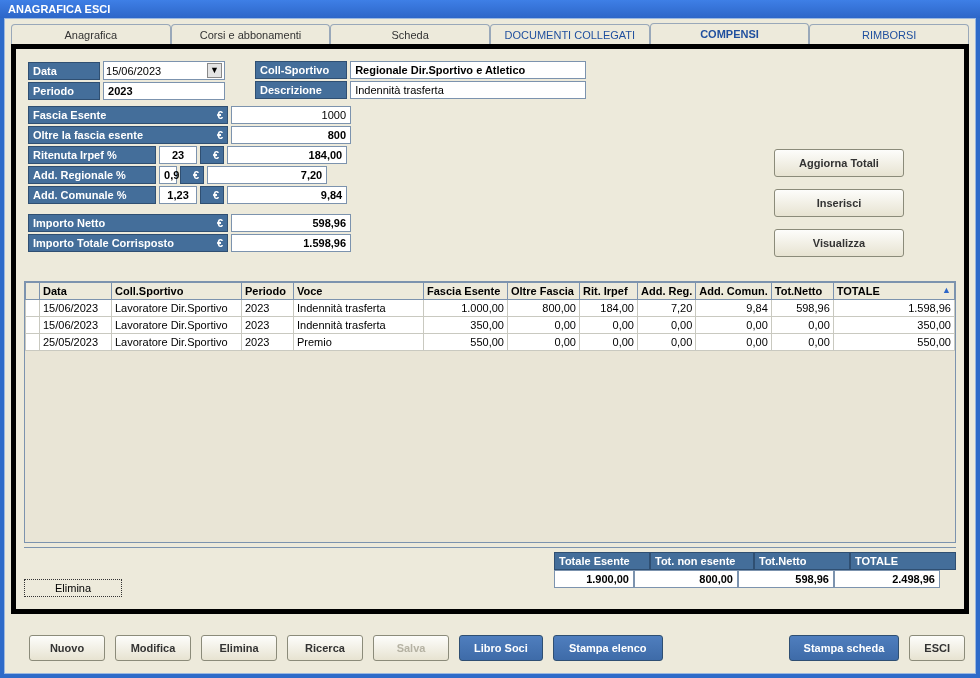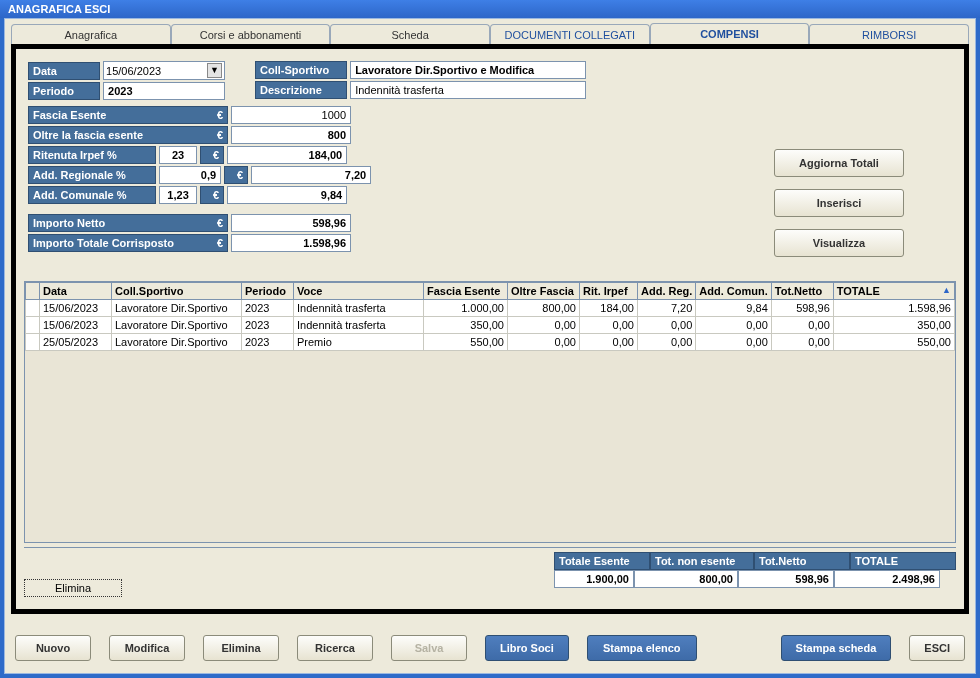--- a/index.html
+++ b/index.html
@@ -160,25 +160,25 @@
     left: 8px; top: 530px;
     padding: 2px 30px;
     border: 1px dotted #333;
     background: #EDEADB;
     cursor: pointer;
     font-size: 11px;
   }
   
   .bottombar {
     position: absolute;
-    left: 0; right: 0; bottom: 0;
+    left: 14px; right: 0; bottom: 0;
     padding: 12px 10px;
     display: flex;
     align-items: center;
-    gap: 18px;
+    gap: 10px;
   }
   .btn {
     padding: 6px 14px;
     background: linear-gradient(#FDFDFB, #E7E3D1);
     border: 1px solid #8B8B7A;
     border-radius: 3px;
     font-weight: bold;
     color: #333;
     cursor: pointer;
     min-width: 76px;
@@ -221,21 +221,21 @@
           </span>
         </div>
         <div class="rowgap">
           <span class="lbl" style="width:72px">Periodo</span>
           <span class="val" style="width:122px; text-align:left; font-weight:bold">2023</span>
         </div>
       </div>
       <div>
         <div class="rowgap">
           <span class="lbl" style="width:92px">Coll-Sportivo</span>
-          <span class="val" style="width:236px; text-align:left; font-weight:bold">Lavoratore Dir.Sportivo e Modifica</span>
+          <span class="val" style="width:236px; text-align:left; font-weight:bold">Regionale Dir.Sportivo e Atletico</span>
         </div>
         <div class="rowgap">
           <span class="lbl" style="width:92px">Descrizione</span>
           <span class="val" style="width:236px; text-align:left">Indennità trasferta</span>
         </div>
       </div>
     </div>
 
     <div style="height:4px"></div>
 
@@ -248,21 +248,21 @@
       <span class="val" style="width:120px; font-weight:bold">800</span>
     </div>
     <div class="rowgap">
       <span class="lbl" style="width:128px">Ritenuta Irpef  %</span>
       <span class="val" style="width:38px; text-align:center; font-weight:bold">23</span>
       <span class="lbl" style="width:24px; text-align:right">€</span>
       <span class="val" style="width:120px; font-weight:bold">184,00</span>
     </div>
     <div class="rowgap">
       <span class="lbl" style="width:128px">Add. Regionale %</span>
-      <span class="val" style="width:62px; text-align:right; font-weight:bold">0,9</span>
+      <span class="val" style="width:18px; text-align:right; font-weight:bold">0,9</span>
       <span class="lbl" style="width:24px; text-align:right">€</span>
       <span class="val" style="width:120px; font-weight:bold">7,20</span>
     </div>
     <div class="rowgap">
       <span class="lbl" style="width:128px">Add. Comunale %</span>
       <span class="val" style="width:38px; text-align:center; font-weight:bold">1,23</span>
       <span class="lbl" style="width:24px; text-align:right">€</span>
       <span class="val" style="width:120px; font-weight:bold">9,84</span>
     </div>
 

